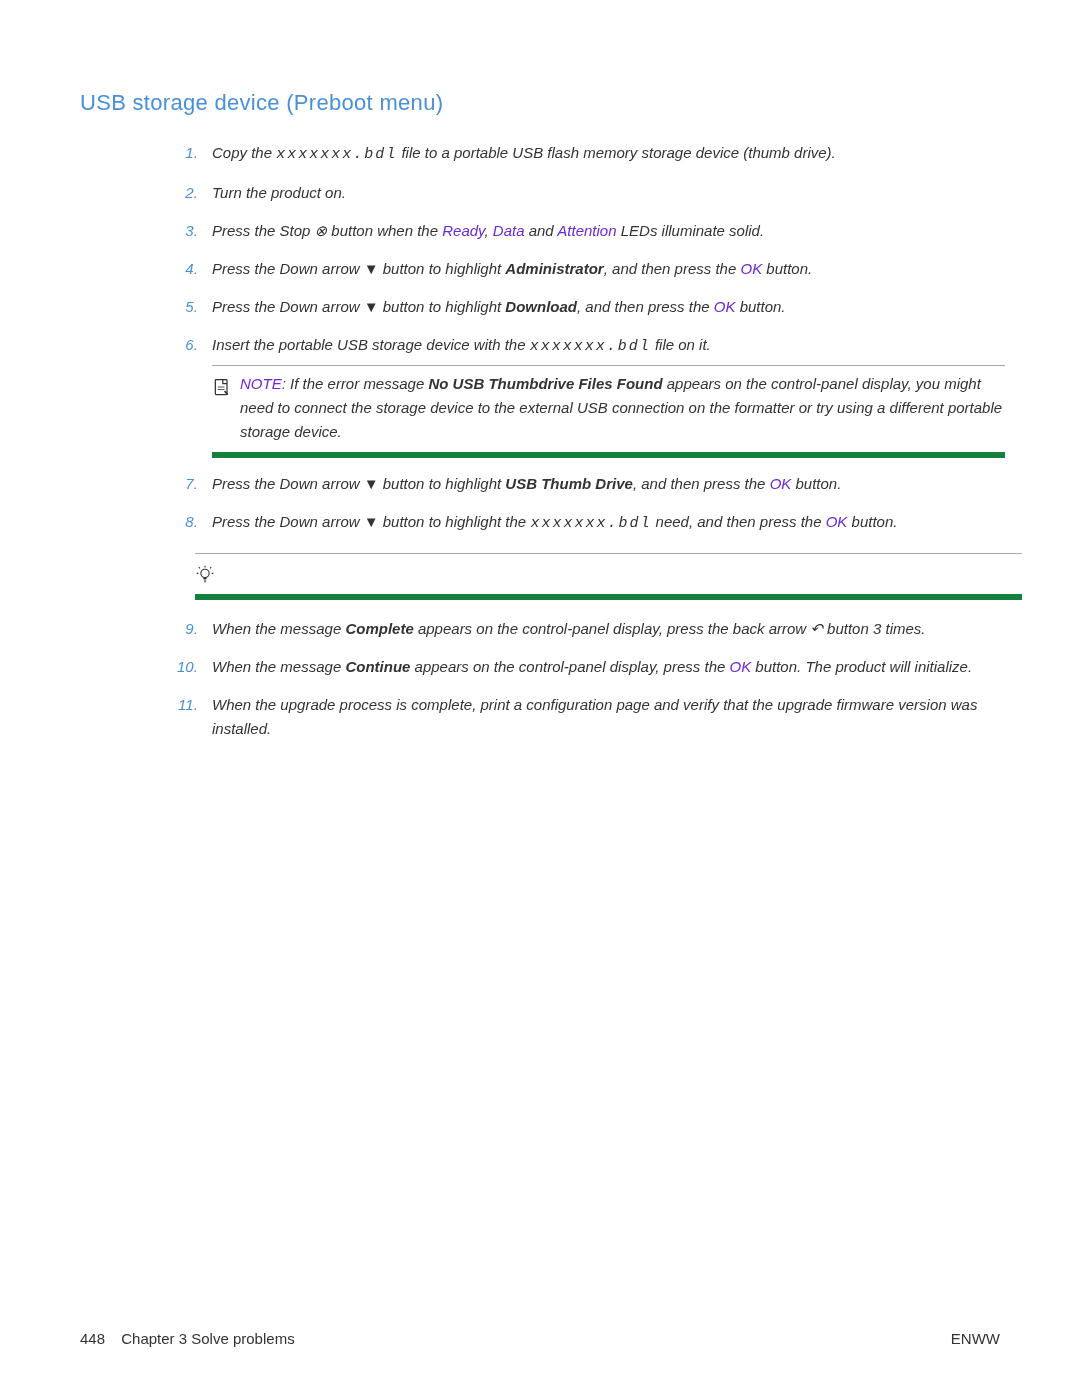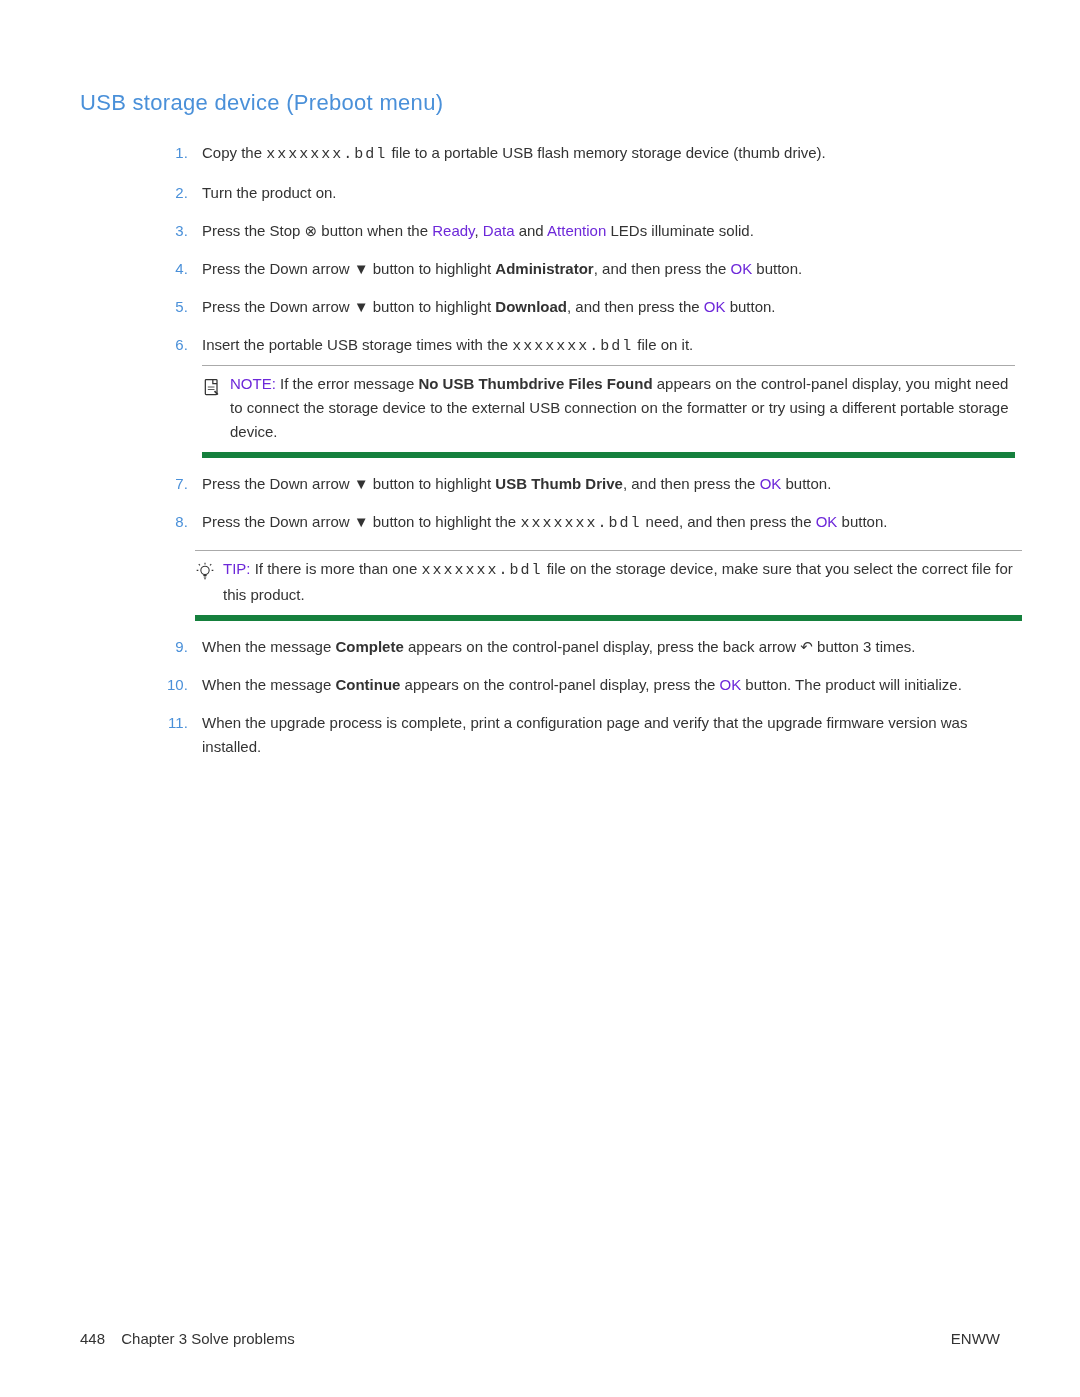--- a/index.html
+++ b/index.html
@@ -20,22 +20,23 @@
     position: relative;
   }
   .section-title {
     color: #4a90d9;
     font-size: 22px;
     font-weight: normal;
     margin-bottom: 25px;
     letter-spacing: 0.3px;
   }
   ol {
-    margin: 7px;
+    margin: 17px;
     padding-left: 105px;
+    font-style: italic;
   }
   li {
     font-size: 15px;
     line-height: 1.6;
     margin-bottom: 14px;
     padding-left: 10px;
   }
   li::marker {
     color: #4a90d9;
   }
@@ -93,21 +94,21 @@
 
     <li>
       <span>Press the Down arrow </span><span>▼</span><span> button to highlight </span><span class="bold">Administrator</span><span>, and then press the </span><span class="blue">OK</span><span> button.</span>
     </li>
 
     <li>
       <span>Press the Down arrow </span><span>▼</span><span> button to highlight </span><span class="bold">Download</span><span>, and then press the </span><span class="blue">OK</span><span> button.</span>
     </li>
 
     <li>
-      <span>Insert the portable USB storage times with the </span><span class="mono">xxxxxxx.bdl</span><span> file on it.</span>
+      <span>Insert the portable USB storage device with the </span><span class="mono">xxxxxxx.bdl</span><span> file on it.</span>
 
       <div class="note-box">
         <span class="note-icon">
           <svg class="glyph-svg" width="20" height="20" viewBox="0 0 24 24" fill="none" stroke="#333" stroke-width="1.5">
               <rect x="4" y="3" width="14" height="18" rx="1"></rect>
               <path d="M13 3 v5 h5"></path>
               <path d="M7 12 l8 0 M7 15 l8 0" stroke-width="1"></path>
               <path d="M15 17 l4 4" stroke="#333" stroke-width="2"></path>
             </svg>
         </span>
@@ -130,24 +131,20 @@
   <div class="note-outer">
 
     <div class="tip-box">
       <span class="tip-icon">
         <svg class="glyph-svg" width="20" height="22" viewBox="0 0 24 26" fill="none" stroke="#333" stroke-width="1.3">
             <circle cx="12" cy="11" r="5"></circle>
             <path d="M10 17 h4 M10.5 19 h3 M11 21 h2"></path>
             <path d="M12 2 v2 M4 11 h-2 M22 11 h-2 M6 5 l-1.5 -1.5 M18 5 l1.5 -1.5"></path>
           </svg>
       </span>
-      <div>
-        <span class="blue">TIP:</span>
-        <span>If there is more than one </span><span class="mono">xxxxxxx.bdl</span><span> file on the storage device, make sure that you select the correct file for this product.</span>
-      </div>
     </div>
   </div>
 
   <ol start="9">
     <li>
       <span>When the message </span><span class="bold">Complete</span><span> appears on the control-panel display, press the back arrow </span><span>↶</span><span> button 3 times.</span>
     </li>
 
     <li>
       <span>When the message </span><span class="bold">Continue</span><span> appears on the control-panel display, press the </span><span class="blue">OK</span><span> button. The product will initialize.</span>

